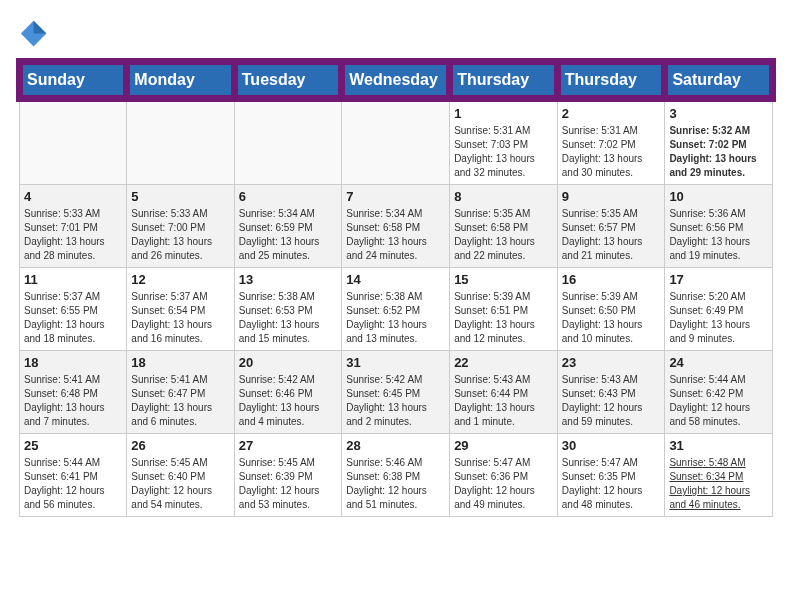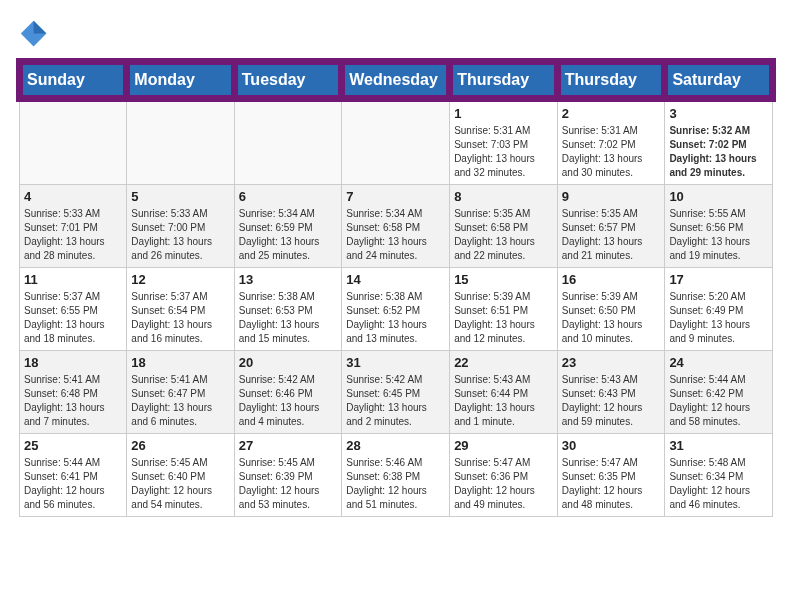--- a/index.html
+++ b/index.html
@@ -183,21 +183,21 @@
         </td>
         <td>
           <div class="day-num">9</div>
           <div class="day-info" style="white-space: pre-line;">Sunrise: 5:35 AM
 Sunset: 6:57 PM
 Daylight: 13 hours
 and 21 minutes.</div>
         </td>
         <td>
           <div class="day-num">10</div>
-          <div class="day-info" style="white-space: pre-line;">Sunrise: 5:55 AM
+          <div class="day-info" style="white-space: pre-line;">Sunrise: 5:36 AM
 Sunset: 6:56 PM
 Daylight: 13 hours
 and 19 minutes.</div>
         </td>
       </tr>
       <tr>
         <td>
           <div class="day-num">11</div>
           <div class="day-info" style="white-space: pre-line;">Sunrise: 5:37 AM
 Sunset: 6:55 PM
@@ -336,20 +336,20 @@
         </td>
         <td>
           <div class="day-num">30</div>
           <div class="day-info" style="white-space: pre-line;">Sunrise: 5:47 AM
 Sunset: 6:35 PM
 Daylight: 12 hours
 and 48 minutes.</div>
         </td>
         <td>
           <div class="day-num">31</div>
-          <div class="day-info" style="white-space: pre-line;">Sunrise: 5:48 AM
+          <div class="day-info" style="white-space: pre-line; text-decoration: underline;">Sunrise: 5:48 AM
 Sunset: 6:34 PM
 Daylight: 12 hours
 and 46 minutes.</div>
         </td>
       </tr>
     </tbody>
 </table>
 
 </body></html>

